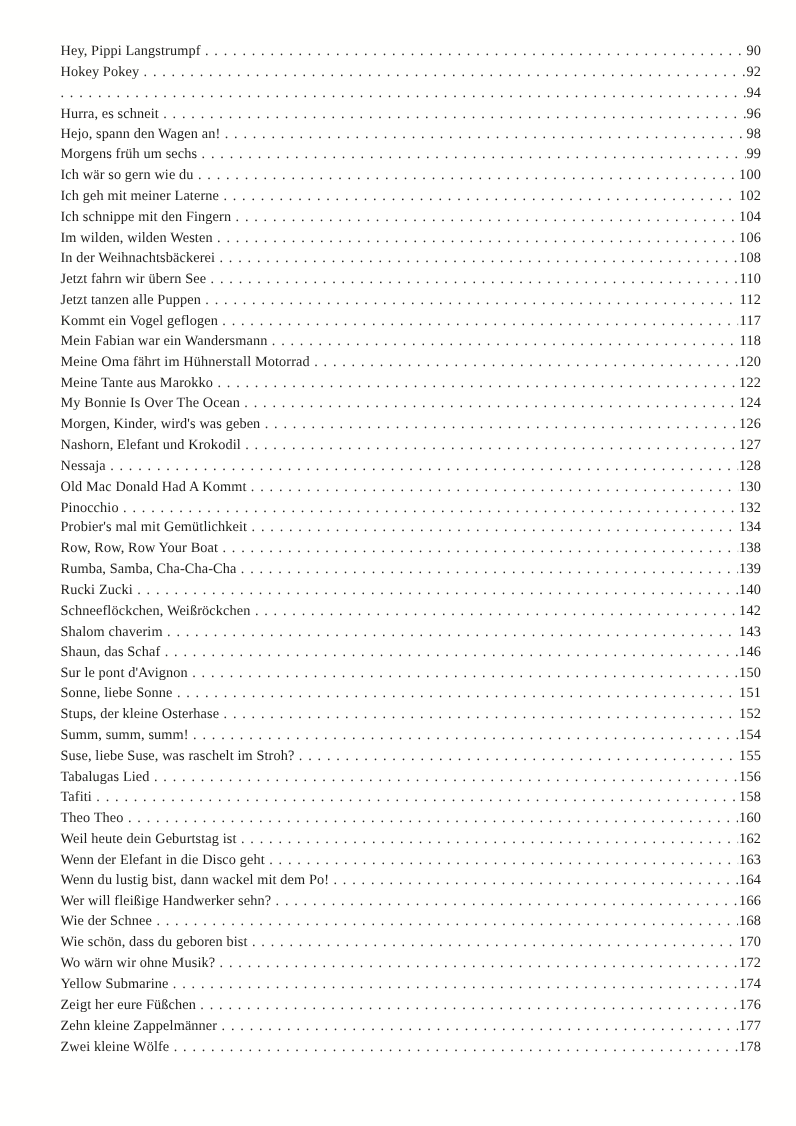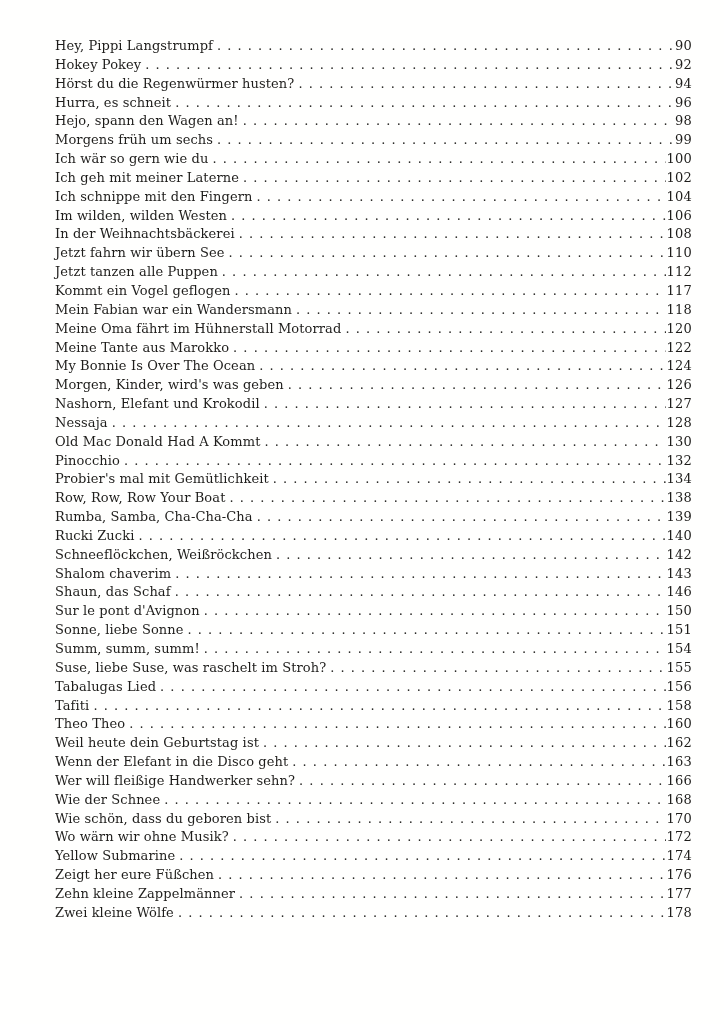--- a/index.html
+++ b/index.html
@@ -26,20 +26,21 @@
     list-style: none;
     margin: 0;
     padding: 0;
   }
   .toc-row {
     display: flex;
     align-items: baseline;
     height: 18.85px;
     line-height: 18.85px;
     white-space: nowrap;
+    font-family: Liberation Serif, serif;
   }
   .toc-title {
     flex: 0 0 auto;
     padding-right: 4px;
     letter-spacing: 0.1px;
   }
   .toc-leader {
     flex: 1 1 auto;
     overflow: hidden;
     min-width: 10px;
@@ -67,21 +68,20 @@
     <span class="toc-page-num">90</span>
   </li>
 
   <li class="toc-row">
     <span class="toc-title">Hokey Pokey</span>
     <span class="toc-leader"></span>
     <span class="toc-page-num">92</span>
   </li>
 
   <li class="toc-row">
-    <span class="toc-title">Hörst du die Regenwürmer husten?</span>
     <span class="toc-leader"></span>
     <span class="toc-page-num">94</span>
   </li>
 
   <li class="toc-row">
     <span class="toc-title">Hurra, es schneit</span>
     <span class="toc-leader"></span>
     <span class="toc-page-num">96</span>
   </li>
 
@@ -248,20 +248,25 @@
     <span class="toc-leader"></span>
     <span class="toc-page-num">150</span>
   </li>
 
   <li class="toc-row">
     <span class="toc-title">Sonne, liebe Sonne</span>
     <span class="toc-leader"></span>
     <span class="toc-page-num">151</span>
   </li>
 
+  <li class="toc-row">
+    <span class="toc-title">Stups, der kleine Osterhase</span>
+    <span class="toc-leader"></span>
+    <span class="toc-page-num">152</span>
+  </li>
 
   <li class="toc-row">
     <span class="toc-title">Summ, summ, summ!</span>
     <span class="toc-leader"></span>
     <span class="toc-page-num">154</span>
   </li>
 
   <li class="toc-row">
     <span class="toc-title">Suse, liebe Suse, was raschelt im Stroh?</span>
     <span class="toc-leader"></span>
@@ -291,20 +296,25 @@
     <span class="toc-leader"></span>
     <span class="toc-page-num">162</span>
   </li>
 
   <li class="toc-row">
     <span class="toc-title">Wenn der Elefant in die Disco geht</span>
     <span class="toc-leader"></span>
     <span class="toc-page-num">163</span>
   </li>
 
+  <li class="toc-row">
+    <span class="toc-title">Wenn du lustig bist, dann wackel mit dem Po!</span>
+    <span class="toc-leader"></span>
+    <span class="toc-page-num">164</span>
+  </li>
 
   <li class="toc-row">
     <span class="toc-title">Wer will fleißige Handwerker sehn?</span>
     <span class="toc-leader"></span>
     <span class="toc-page-num">166</span>
   </li>
 
   <li class="toc-row">
     <span class="toc-title">Wie der Schnee</span>
     <span class="toc-leader"></span>

